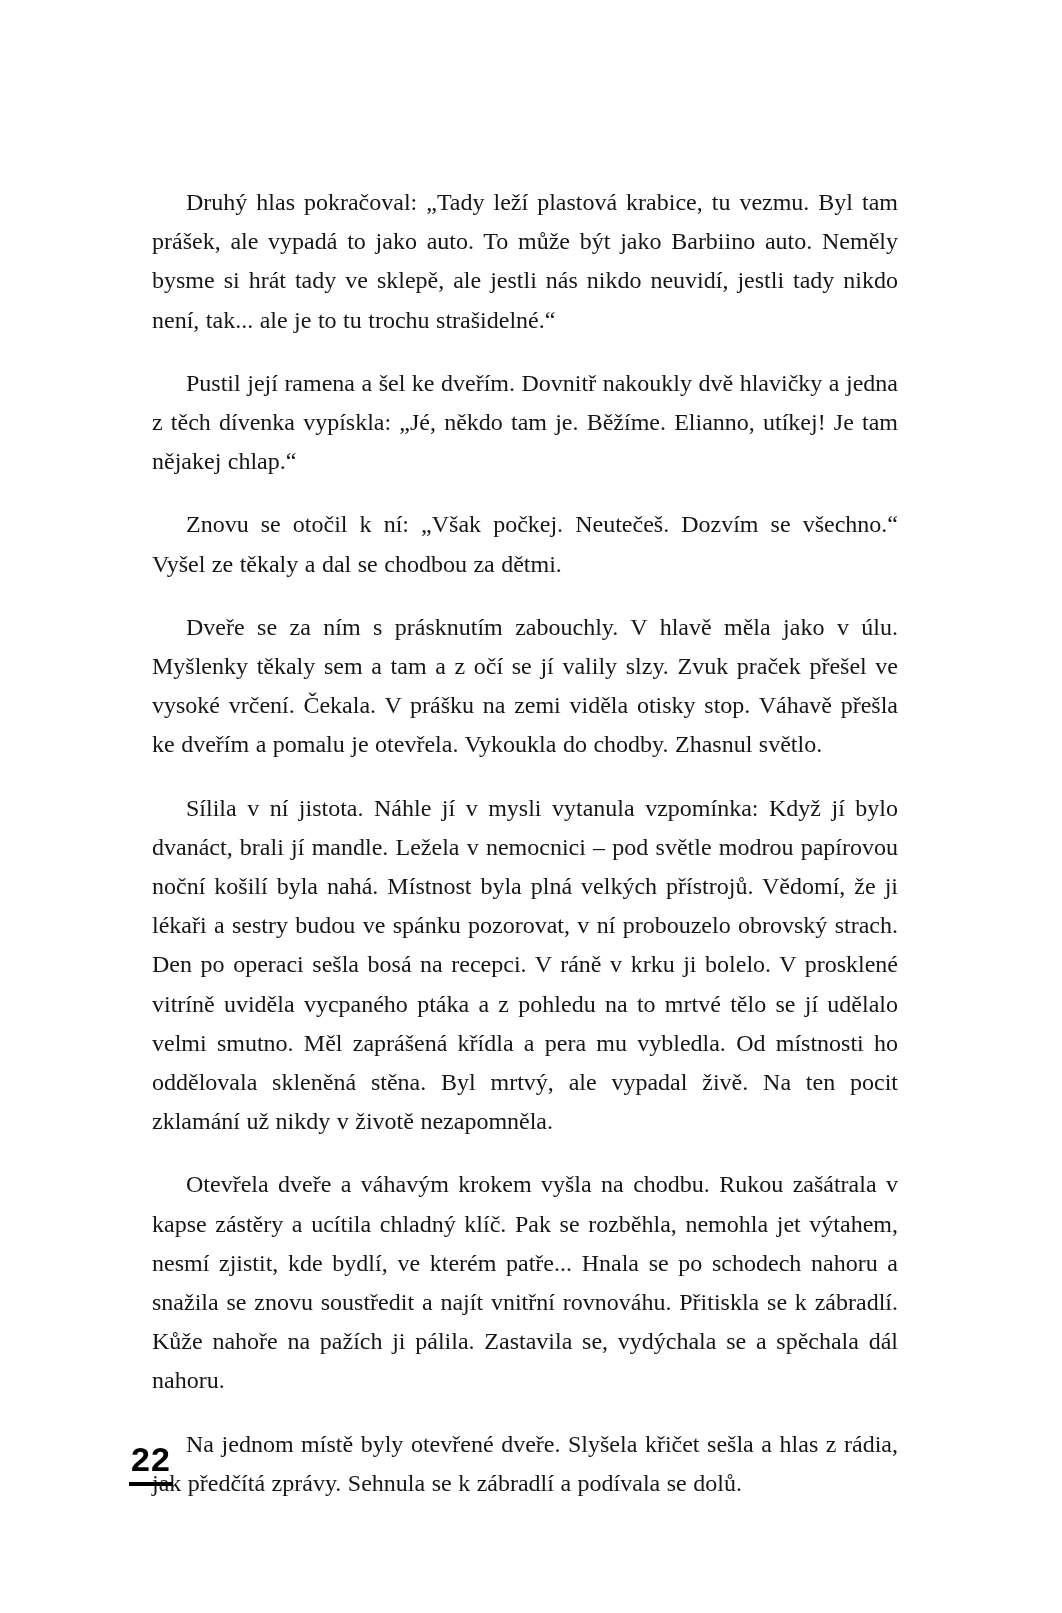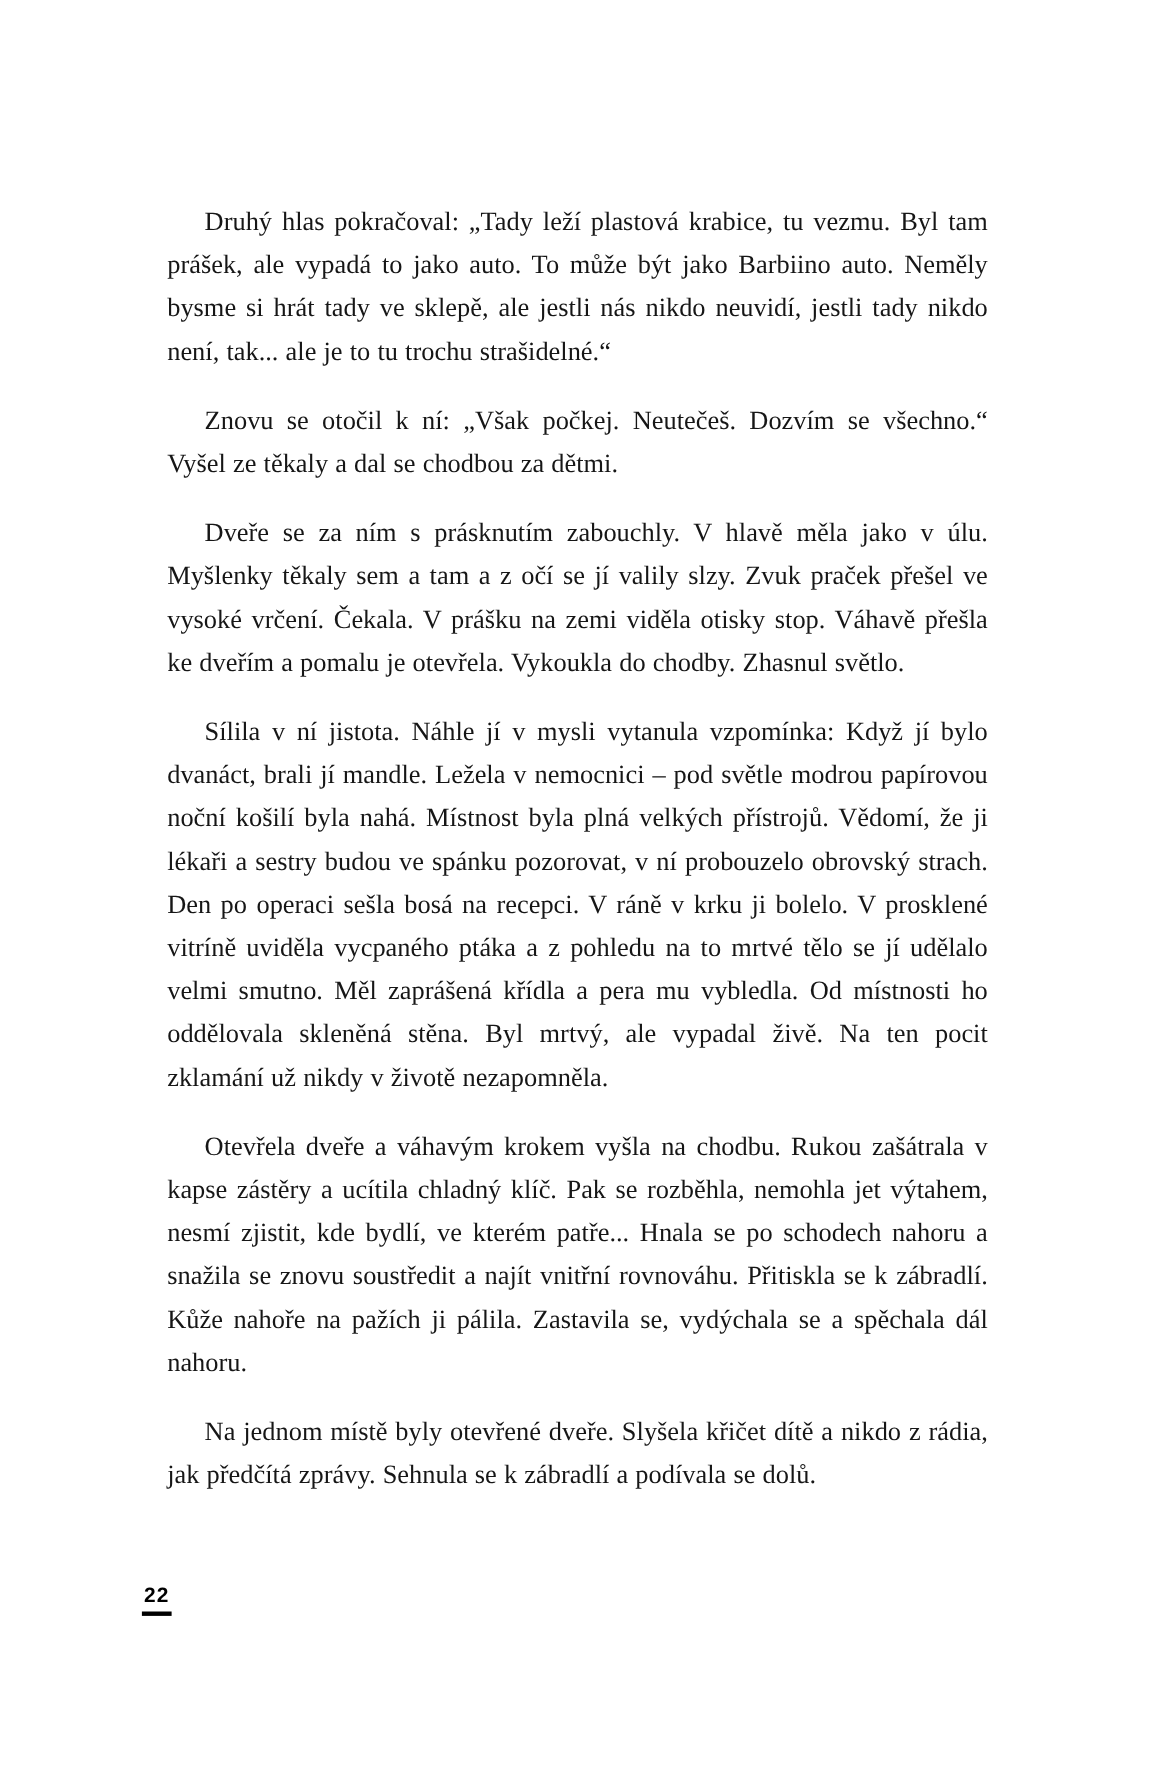--- a/index.html
+++ b/index.html
@@ -31,34 +31,35 @@
     color: #161616;
     word-spacing: 0.5px;
     hyphens: auto;
     -webkit-hyphens: auto;
   }
   .page-number {
     position: absolute;
     left: 117px;
     top: 1428px;
     font-family: "Liberation Sans", "DejaVu Sans", sans-serif;
-    font-size: 19px;
+    font-size: 34px;
     font-weight: 700;
     letter-spacing: 1px;
     color: #000000;
     border-bottom: 4px solid #000000;
     padding: 0 2px 3px 2px;
   }
 </style>
 </head>
 <body>
 
 <main class="book-page">
   <section class="text-block">
     <p>Druhý hlas pokračoval: „Tady leží plastová krabice, tu vezmu. Byl tam prášek, ale vypadá to jako auto. To může být jako Barbiino auto. Neměly bysme si hrát tady ve sklepě, ale jestli nás nikdo neuvidí, jestli tady nikdo není, tak... ale je to tu trochu strašidelné.“</p>
+    <p>Pustil její ramena a šel ke dveřím. Dovnitř nakoukly dvě hlavičky a jedna z těch dívenka vypískla: „Jé, někdo tam je. Běžíme. Elianno, utíkej! Je tam nějakej chlap.“</p>
     <p>Znovu se otočil k ní: „Však počkej. Neutečeš. Dozvím se všechno.“ Vyšel ze těkaly a dal se chodbou za dětmi.</p>
     <p>Dveře se za ním s prásknutím zabouchly. V hlavě měla jako v úlu. Myšlenky těkaly sem a tam a z očí se jí valily slzy. Zvuk praček přešel ve vysoké vrčení. Čekala. V prášku na zemi viděla otisky stop. Váhavě přešla ke dveřím a pomalu je otevřela. Vykoukla do chodby. Zhasnul světlo.</p>
     <p>Sílila v ní jistota. Náhle jí v mysli vytanula vzpomínka: Když jí bylo dvanáct, brali jí mandle. Ležela v nemocnici – pod světle modrou papírovou noční košilí byla nahá. Místnost byla plná velkých přístrojů. Vědomí, že ji lékaři a sestry budou ve spánku pozorovat, v ní probouzelo obrovský strach. Den po operaci sešla bosá na recepci. V ráně v krku ji bolelo. V prosklené vitríně uviděla vycpaného ptáka a z pohledu na to mrtvé tělo se jí udělalo velmi smutno. Měl zaprášená křídla a pera mu vybledla. Od místnosti ho oddělovala skleněná stěna. Byl mrtvý, ale vypadal živě. Na ten pocit zklamání už nikdy v životě nezapomněla.</p>
     <p>Otevřela dveře a váhavým krokem vyšla na chodbu. Rukou zašátrala v kapse zástěry a ucítila chladný klíč. Pak se rozběhla, nemohla jet výtahem, nesmí zjistit, kde bydlí, ve kterém patře... Hnala se po schodech nahoru a snažila se znovu soustředit a najít vnitřní rovnováhu. Přitiskla se k zábradlí. Kůže nahoře na pažích ji pálila. Zastavila se, vydýchala se a spěchala dál nahoru.</p>
-    <p>Na jednom místě byly otevřené dveře. Slyšela křičet dítě a nikdo z rádia, jak předčítá zprávy. Sehnula se k zábradlí a podívala se dolů.</p>
+    <p>Na jednom místě byly otevřené dveře. Slyšela křičet sešla a hlas z rádia, jak předčítá zprávy. Sehnula se k zábradlí a podívala se dolů.</p>
   </section>
   <div class="page-number">22</div>
 </main>
 
 </body></html>

